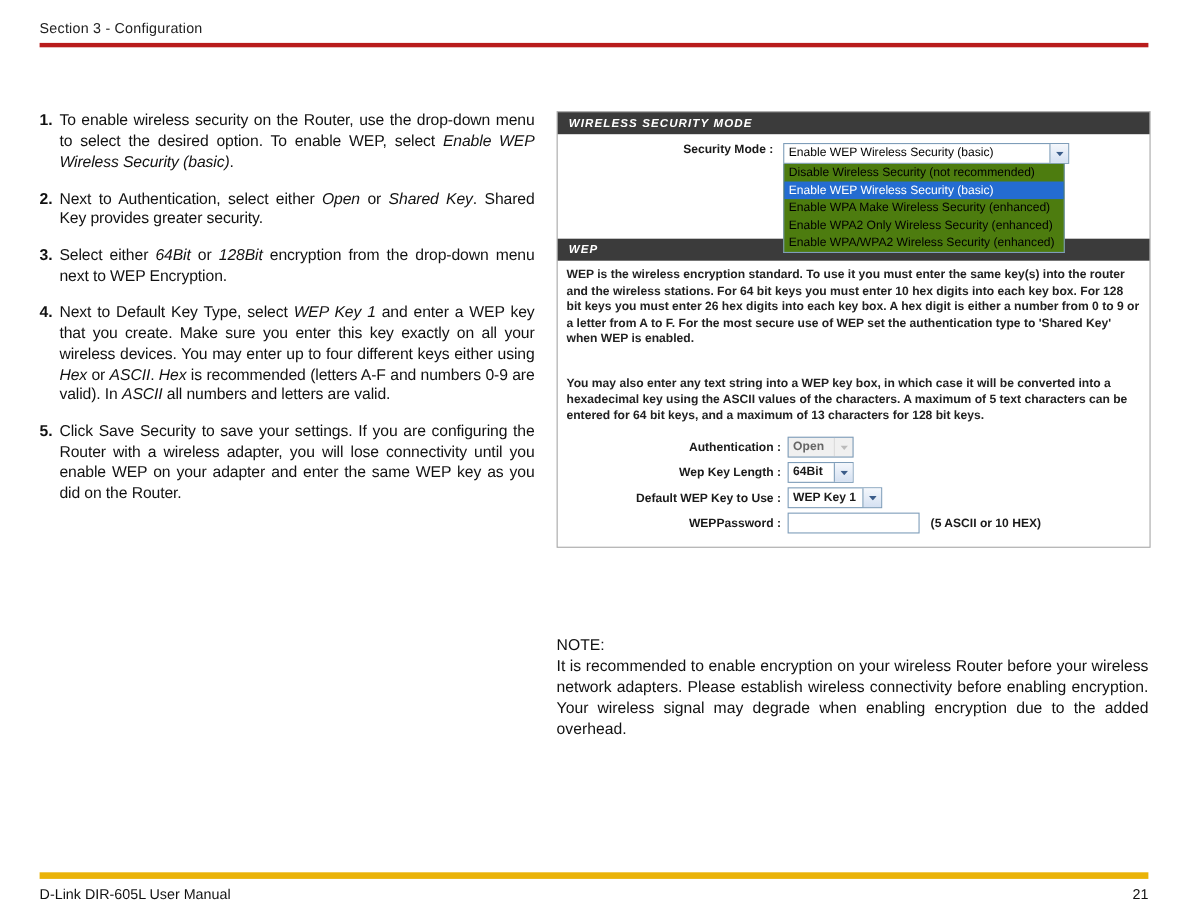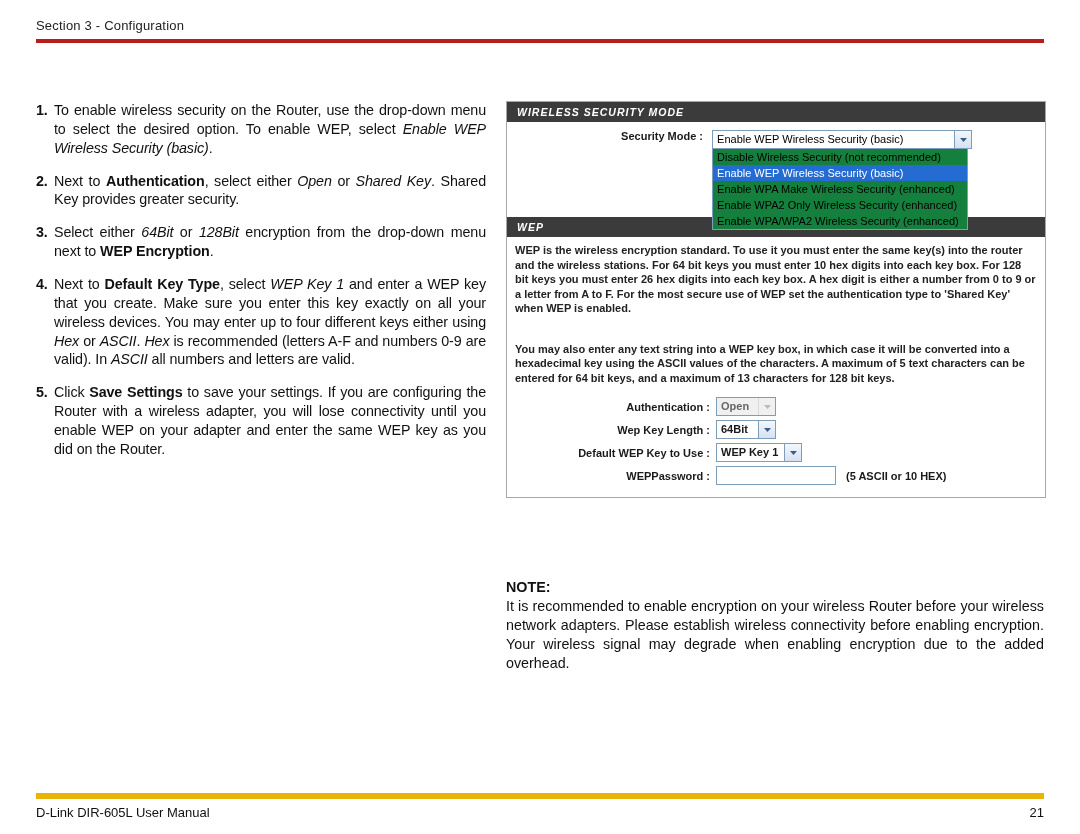--- a/index.html
+++ b/index.html
@@ -53,21 +53,21 @@
     margin:0 0 14px 0;
     counter-increment:step;
   }
   .li::before{
     content:counter(step) ".";
     font-weight:700;
     position:absolute;
     left:0;
   }
   .li em,.note-body em{font-style:italic;}
-  .li strong,.note-head,.note-body strong{font-weight:700;}
+  .li strong,.note-head,.note-body strong{font-weight:400;}
   .right{
     flex:1;
     display:flex;
     flex-direction:column;
   }
   .ui{
     border:1px solid var(--ui-border);
     width:100%;
     font-family:"Segoe UI",Arial,sans-serif;
     color:#1a1a1a;
@@ -114,21 +114,21 @@
     display:flex;align-items:center;justify-content:center;
   }
   .sel .caret svg{display:block}
   .sel-wide{width:254px;}
   .dd{
     position:absolute;
     top:18px;left:-1px;
     width:254px;
     border:1px solid #7e9db9;
     border-top:none;
-    background:#15803d;
+    background:#4d7c0f;
     z-index:10;
   }
   .dd div{padding:1px 4px;line-height:14px;white-space:nowrap;}
   .dd .hl{background:var(--hl);color:#fff;}
   .ui-body{padding:6px 8px 8px 8px;font-weight:bold;}
   .expl{font-size:11px;line-height:1.32;color:#222;}
   .form{margin-top:12px;}
   .form .row{margin:4px 0;display:flex;align-items:center;}
   .form .flbl{width:195px;text-align:right;padding-right:6px;font-size:11px;}
   .inp{
@@ -177,21 +177,21 @@
 
         <div class="li">
           <span>Select either </span><em>64Bit</em><span> or </span><em>128Bit</em><span> encryption from the drop-down menu next to </span><strong>WEP Encryption</strong><span>.</span>
         </div>
 
         <div class="li">
           <span>Next to </span><strong>Default Key Type</strong><span>, select </span><em>WEP Key 1</em><span> and enter a WEP key that you create. Make sure you enter this key exactly on all your wireless devices. You may enter up to four different keys either using </span><em>Hex</em><span> or </span><em>ASCII</em><span>. </span><em>Hex</em><span> is recommended (letters A-F and numbers 0-9 are valid). In </span><em>ASCII</em><span> all numbers and letters are valid.</span>
         </div>
 
         <div class="li">
-          <span>Click </span><strong>Save Settings</strong><span> to save your settings. If you are configuring the Router with a wireless adapter, you will lose connectivity until you enable WEP on your adapter and enter the same WEP key as you did on the Router.</span>
+          <span>Click </span><strong>Save Security</strong><span> to save your settings. If you are configuring the Router with a wireless adapter, you will lose connectivity until you enable WEP on your adapter and enter the same WEP key as you did on the Router.</span>
         </div>
 
       </div>
     </div>
 
     <div class="right">
 
       <div class="ui">
         <div class="ui-head">WIRELESS SECURITY MODE</div>
 

